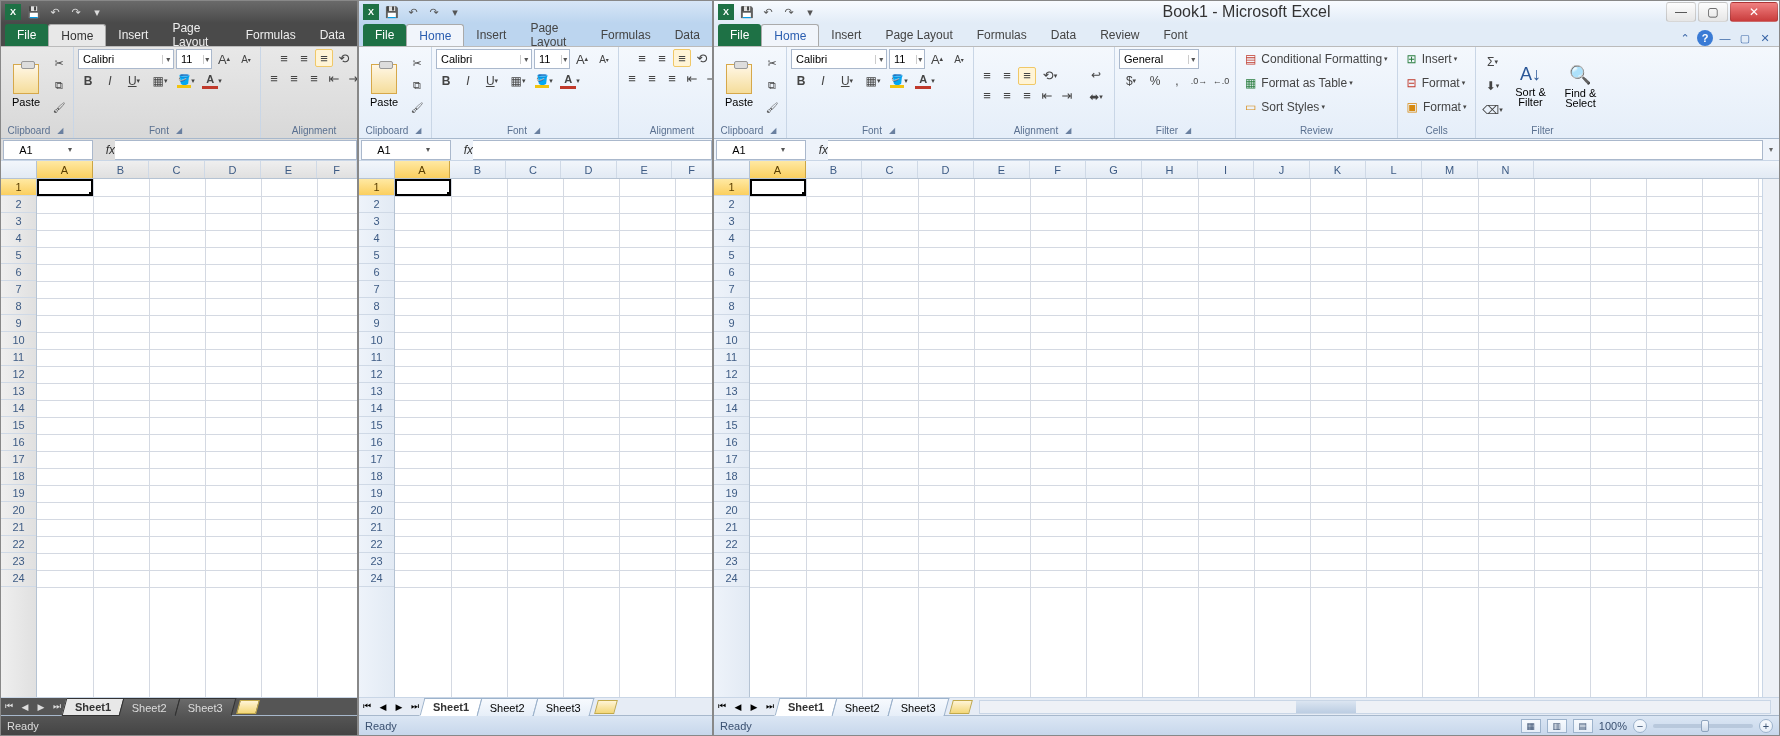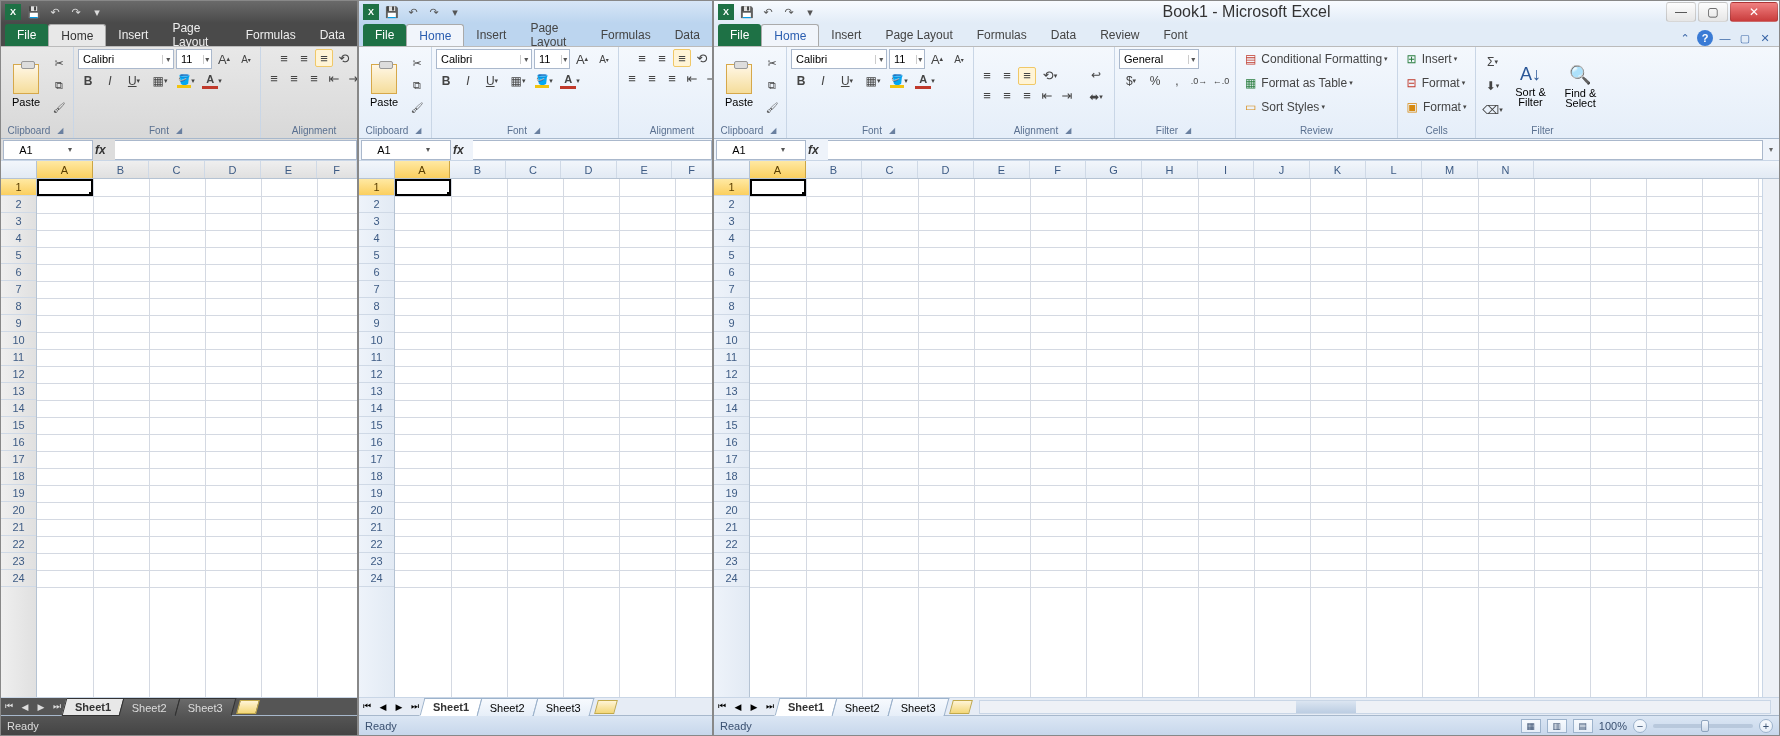--- a/index.html
+++ b/index.html
@@ -53,21 +53,21 @@
 .fontname { width:96px;} .fontsize { width:36px;}
 .dd { width:12px; text-align:center; color:#555; font-size:8px; border-left:1px solid #ccc;}
 .boldline{ height:3px; width:16px; background:#c0392b; margin-top:1px;}
 .aicon{width:18px;height:18px;display:flex;align-items:center;justify-content:center;font-size:13px;}
 
 
 .fbar { height:22px; display:flex; align-items:center; border-bottom:1px solid #c9d6e6; background:#eef3fa; font-size:12px;}
 .w0 .fbar{ background:#ddd;}
 .namebox { width:90px; height:20px; margin:0 2px; border:1px solid #aab8cc; background:#fff; display:flex; align-items:center; font-size:11px; }
 .namebox span{ flex:1; text-align:center;} .namebox .dd{border:none;}
-.fx { width:20px; text-align:left; font-style: italic; font-size:12px; color:#333;font-weight:bold;}
+.fx { width:20px; text-align:right; font-style: italic; font-size:12px; color:#333;}
 .formula-input{ flex:1; height:20px; border:1px solid #aab8cc; border-left:none; background:#fff;}
 
 
 .colhdrs { height:18px; display:flex; border-bottom:1px solid #b5c3d3; font-size:11px; background:linear-gradient(#f2f6fb,#e2eaf4);} 
 .w0 .colhdrs{ background:linear-gradient(#efefef,#e0e0e0);}
 .selall { width:36px; border-right:1px solid #b5c3d3; background:linear-gradient(#f2f6fb,#e2eaf4);}
 .ch { width:56px; border-right:1px solid #cfd9e6; display:flex; align-items:center; justify-content:center; color:#3d5b84;}
 .ch.sel { background:linear-gradient(#ffe9a3,#fbcf5f); color:#5a3e00; border-right-color:#cba544;}
 
 

